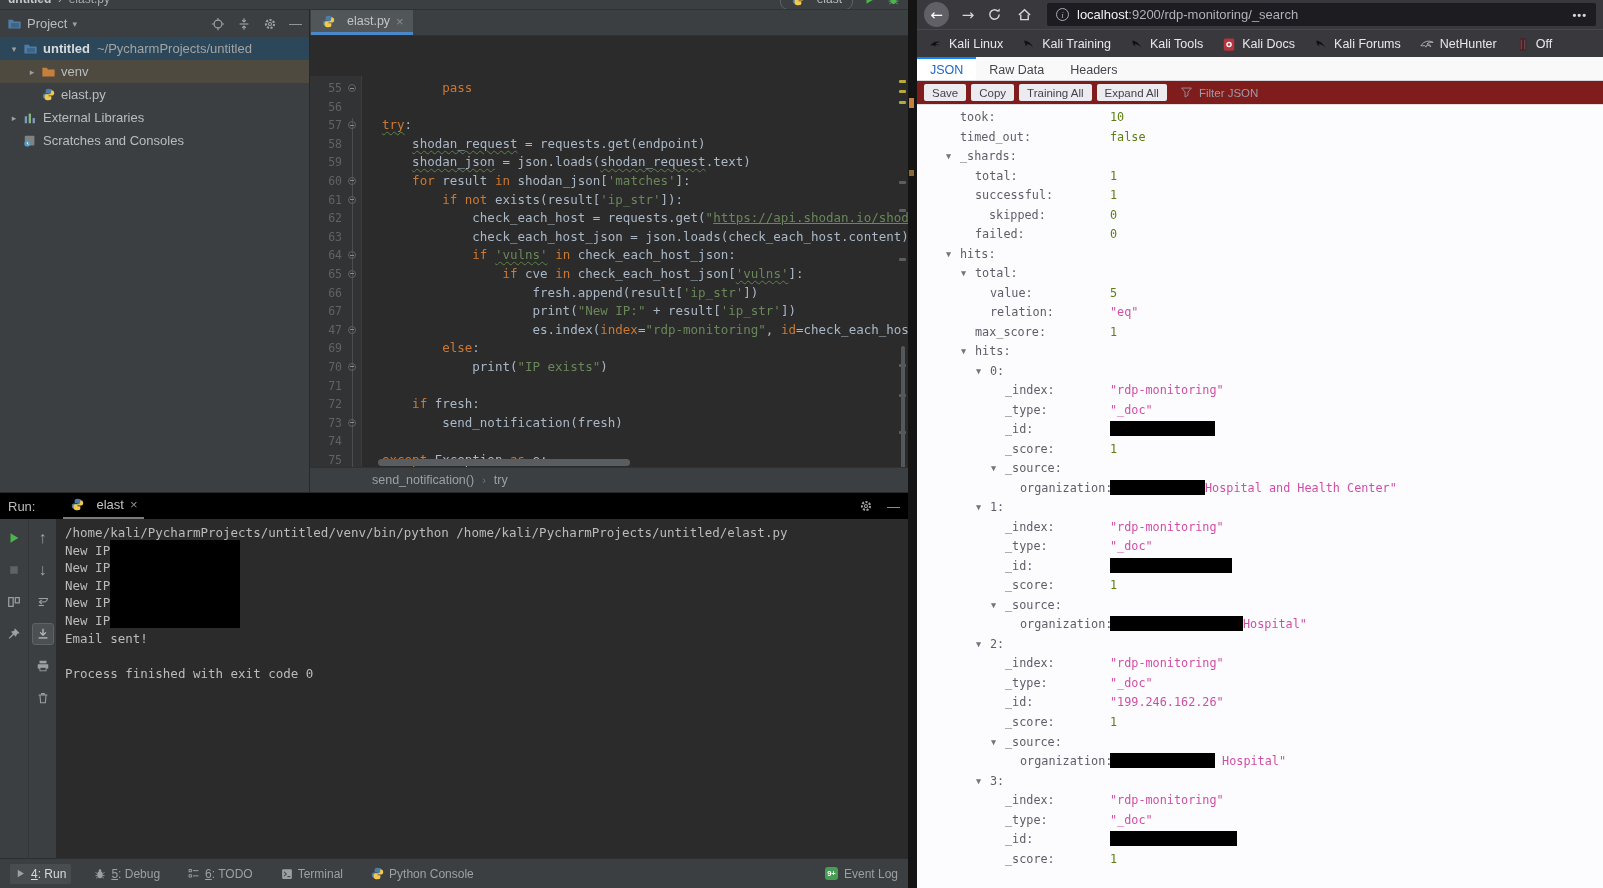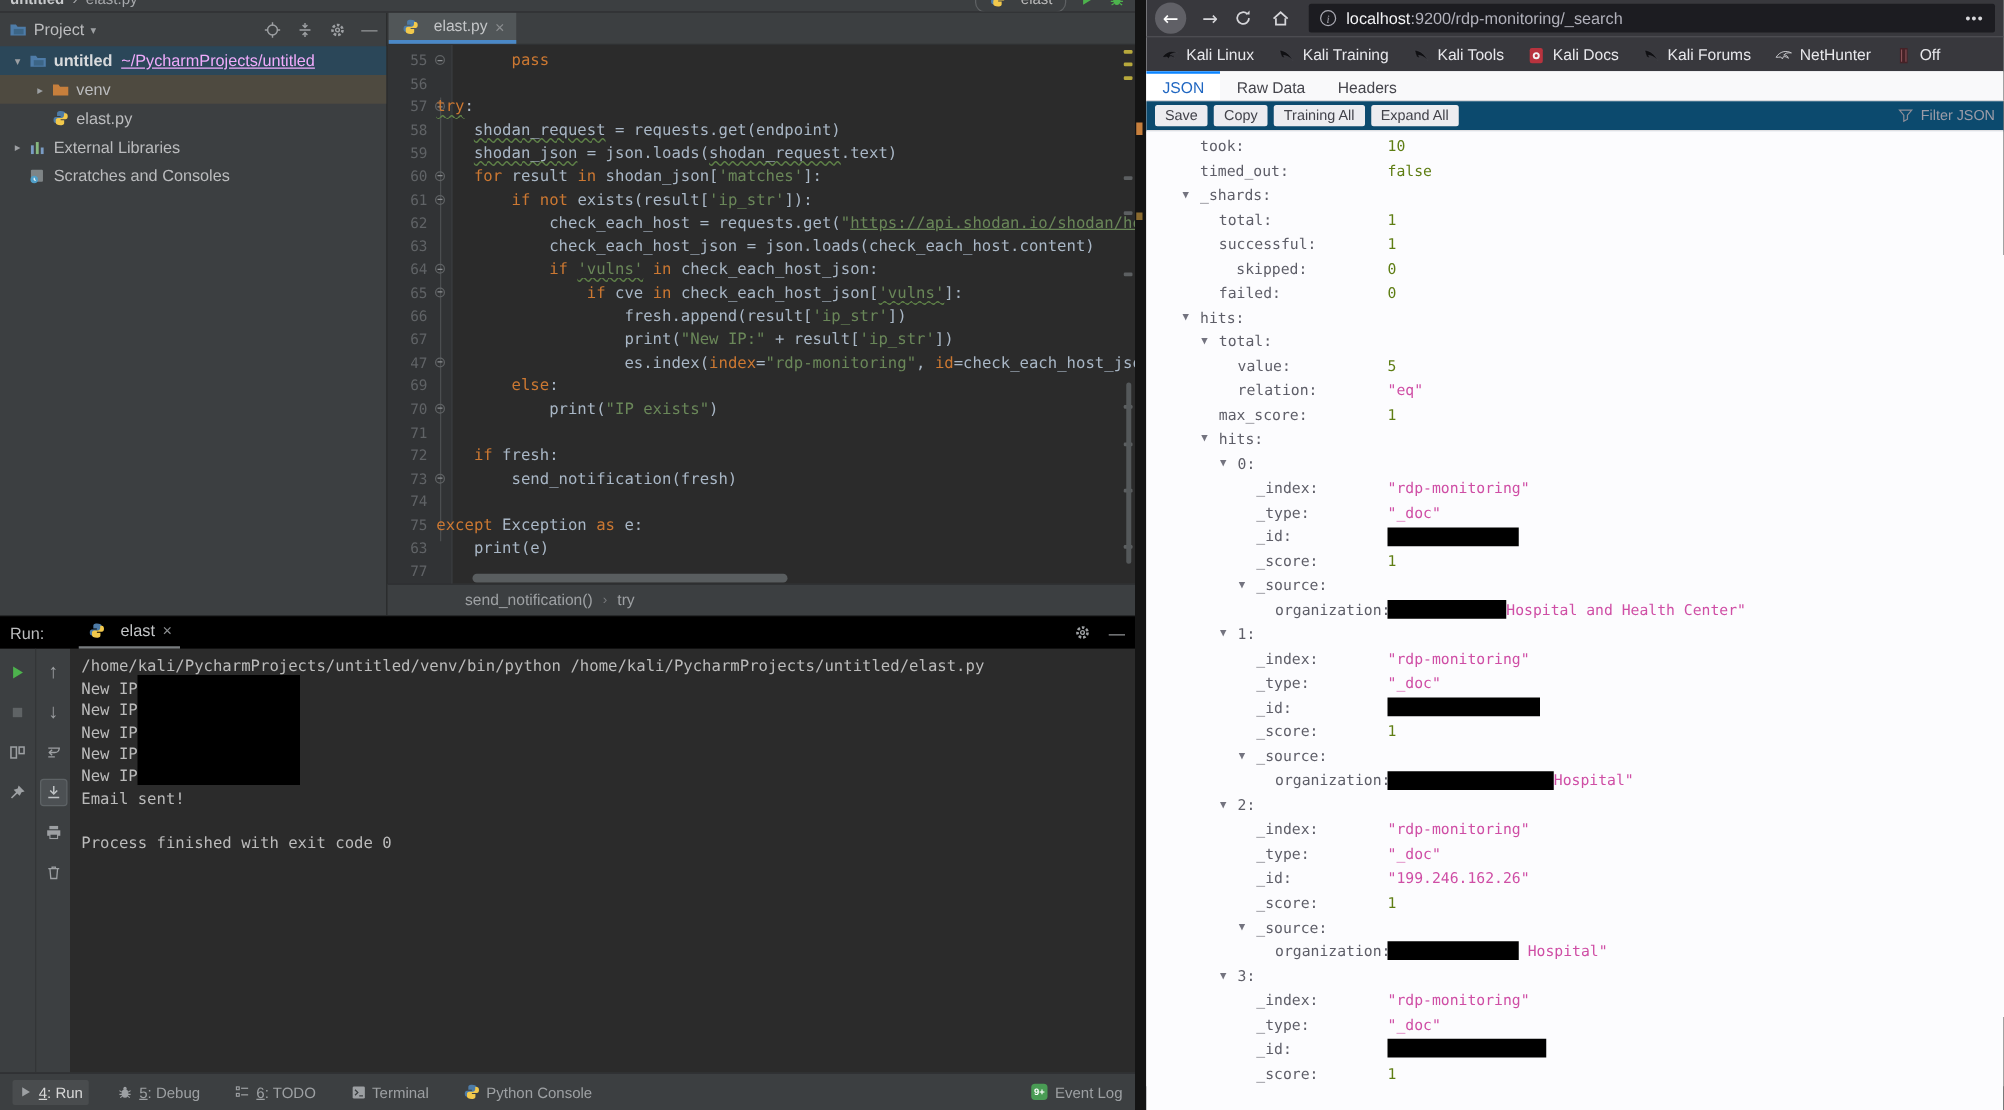--- a/index.html
+++ b/index.html
@@ -17,39 +17,39 @@
   .runcfg-chip { display:flex; align-items:center; gap:5px; border:1px solid #5e6163; border-radius:8px;
                  padding:2px 10px; color:#bbb; font-size:12px; }
   .pc-body-top { display:flex; height:482px; }
 
   
   .project-pane { width:310px; background:#3c3f41; border-right:1px solid #262829; flex:none; }
   .pp-header { height:27px; display:flex; align-items:center; padding:0 7px; color:#bbbcbe; font-size:13px; gap:5px;}
   .pp-header .hdr-icons { margin-left:auto; display:flex; align-items:center; gap:12px; color:#9da0a3;}
   .pp-row { height:23px; display:flex; align-items:center; font-size:13px; color:#bbbcbe; white-space:nowrap; overflow:hidden;}
   .pp-row .arrow { width:16px; text-align:center; font-size:9px; color:#9da0a3; flex:none;}
-  .pp-row .sub { color:#f0abfc; margin-left:7px;text-decoration:underline; }
+  .pp-row .sub { color:#a3a3a3; margin-left:7px; }
   .pp-row b { color:#d8dadc; }
   .sel-blue { background:#2b4759; }
   .sel-brown { background:#4e4a40; }
   .ppicon { width:16px; height:16px; flex:none; margin-right:5px; display:inline-flex; align-items:center; justify-content:center;}
 
   
   .editor-pane { flex:1; display:flex; flex-direction:column; background:#2b2b2b; min-width:0; }
   .tabbar { height:26px; background:#3c3f41; border-bottom:1px solid #2f3133; display:flex; align-items:flex-end; }
   .ed-tab { height:25px; background:#515658; border-bottom:3px solid #4a88c7; display:flex; align-items:center;
             gap:6px; padding:0 9px; color:#c3c5c7; font-size:12.5px; margin-left:1px;}
   .ed-tab .x { color:#8b8e90; font-size:13px; }
-  .code-area { position:relative; flex:1; overflow:hidden; font:12.5px/18.6px "DejaVu Sans Mono",monospace; }
+  .code-area { position:relative; flex:1; overflow:hidden; font:12.5px/18.6px "DejaVu Sans Mono",monospace;margin-top:40px; }
   .gutter-bg { position:absolute; left:0; top:0; bottom:0; width:52px; background:#313335; border-right:1px solid #3a3d3f;}
   .cl { position:relative; height:18.6px; }
   .cl .ln { position:absolute; left:0; width:32px; text-align:right; color:#606366; font-size:11.5px; }
   .cl .fold { position:absolute; left:38px; top:5px; width:8px; height:8px; border:1px solid #5f6264; border-radius:50%;}
   .cl .fold:after { content:""; position:absolute; left:1px; right:1px; top:2.5px; height:1px; background:#8a8d90;}
-  .cl .ct { position:absolute; left:39px; white-space:pre; }
+  .cl .ct { position:absolute; left:72px; white-space:pre; }
   .fold-rail { position:absolute; left:42px; width:1px; background:#4b4e50; }
   .c-d { color:#a9b7c6; }
   .c-k { color:#cc7832; }
   .c-s { color:#6a8759; }
   .c-p { color:#cc7832; }
   .c-l { color:#6a8759; text-decoration:underline; }
   .c-w { text-decoration:underline; text-decoration-style:wavy; text-decoration-color:#5e8147; text-decoration-thickness:1px; text-underline-offset:2px;}
   .hscroll { position:absolute; left:57px; right:14px; bottom:1px; height:7px; }
   .hscroll .thumb { position:absolute; left:2%; width:48%; top:0; height:7px; background:#595d5f; border-radius:4px;}
   .stripe { position:absolute; right:0; top:0; bottom:0; width:11px; }
@@ -105,22 +105,22 @@
   .url-path { color:#b1b1bb; }
   .url-dots { margin-left:auto; color:#d6d6da; letter-spacing:1px; font-weight:bold; font-size:11px;}
   .ff-bookmarks { height:28px; background:#38383d; border-top:1px solid #47474c; display:flex; align-items:center;
                   padding:0 12px; gap:19px; color:#e8e8ec; font-size:12.5px; white-space:nowrap; overflow:hidden;}
   .bm { display:flex; align-items:center; gap:6px; flex:none;}
   .bmicon { width:14px; height:14px; display:inline-flex; }
 
   .jv-tabs { height:24px; background:#f9f9fa; border-bottom:1px solid #d7d7db; display:flex; font-size:12.5px; color:#45454c;}
   .jv-tab { padding:0 13px; display:flex; align-items:center; border-top:2px solid transparent; }
   .jv-tab.active { color:#1f66c1; border-top-color:#0a84ff; background:#fff; }
-  .jv-toolbar { height:24px; background:#0c4a6e; border-bottom:1px solid #e0e0e3; display:flex; align-items:center;
-                padding:0 7px; gap:5px;justify-content:space-between; }
+  .jv-toolbar { height:24px; background:#7f1d1d; border-bottom:1px solid #e0e0e3; display:flex; align-items:center;
+                padding:0 7px; gap:5px; }
   .jv-btn { background:#ececf0; border-radius:2px; font-size:11.5px; color:#42424a; padding:2.5px 8px; }
   .jv-filter { display:flex; align-items:center; gap:6px; margin-left:8px; color:#9c9ca8; font-size:11.5px;}
 
   .jv-tree { position:relative; font:11.8px/19.53px "DejaVu Sans Mono",monospace; padding-top:3px; background:#fcfcfe;}
   .jr { position:relative; height:19.53px; white-space:nowrap; }
   .jr .tri { position:absolute; color:#73737f; font-size:8.5px; top:0px; }
   .jr .key { color:#5e5e68; }
   .jr .val { position:absolute; left:193px; top:0; }
   .vnum { color:#5e7d13; }
   .vstr { color:#cf4ea5; }

